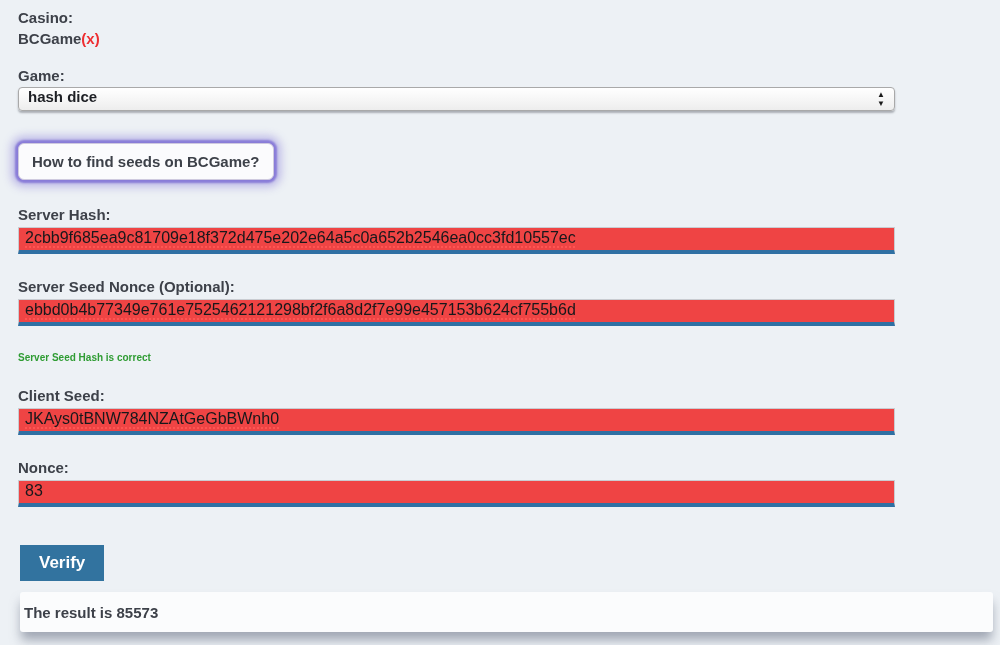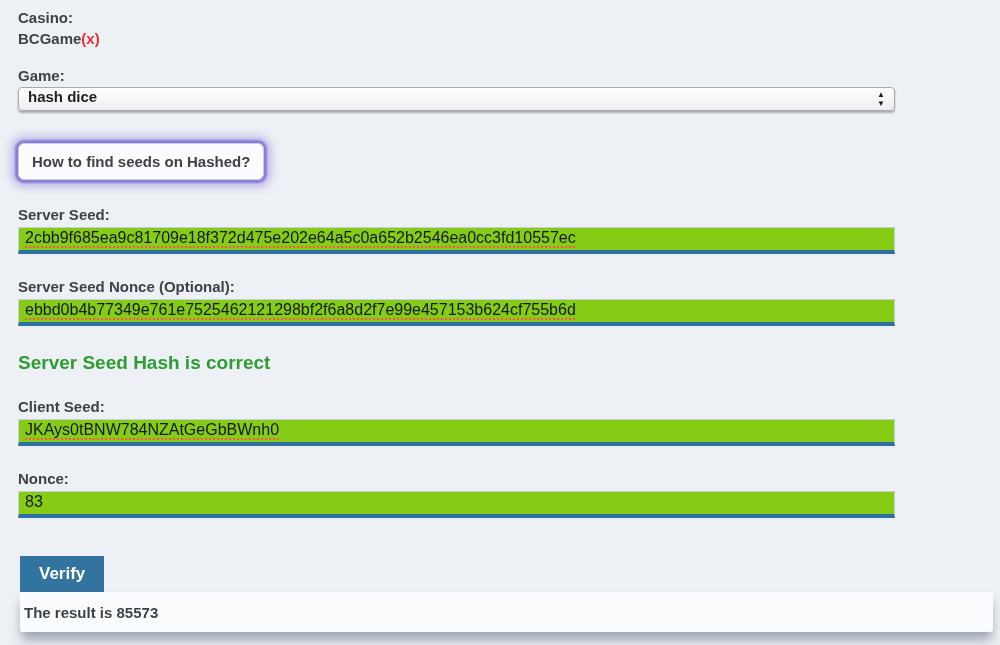--- a/index.html
+++ b/index.html
@@ -69,40 +69,40 @@
     cursor: pointer;
   }
 
   .field-label { margin-top: 24px; }
   .field-label.first { margin-top: 26px; }
 
   .text-input {
     margin: 4px 18px 0 18px;
     width: 877px;
     height: 27px;
-    background: #84cc16;
+    background: #ef4444;
     border: 1px solid #c9ccd1;
     border-bottom: 4px solid #2f70a3;
     display: flex;
     align-items: center;
     padding: 0 6px 2px 6px;
     font-size: 16px;
     color: #17181b;
     cursor: text;
     overflow: hidden;
     white-space: nowrap;
   }
   .squiggle {
     text-decoration: underline dotted #ff5552;
     text-decoration-thickness: 2px;
     text-underline-offset: 3px;
   }
   .status-green {
     margin: 26px 0 0 18px;
-    font-size: 19px;
+    font-size: 10px;
     font-weight: 700;
     color: #2f9c33;
   }
   .verify-button {
     margin: 38px 8px 0 20px;
     display: inline-block;
     background: #32739f;
     color: #ffffff;
     font-size: 17px;
     font-weight: 700;
@@ -142,23 +142,23 @@
 
 <div class="label row-game-label">Game:</div>
 <div class="select">
   <span class="select-value">hash dice</span>
   <span class="select-arrows">
     <span style="font-size:8px;">▲</span>
     <span style="font-size:8px;">▼</span>
   </span>
 </div>
 
-<div class="help-button">How to find seeds on Hashed?</div>
+<div class="help-button">How to find seeds on BCGame?</div>
 
-<div class="label field-label first">Server Seed:</div>
+<div class="label field-label first">Server Hash:</div>
 <div class="text-input">
   <span class="squiggle">2cbb9f685ea9c81709e18f372d475e202e64a5c0a652b2546ea0cc3fd10557ec</span>
 </div>
 
 <div class="label field-label">Server Seed Nonce (Optional):</div>
 <div class="text-input">
   <span class="squiggle">ebbd0b4b77349e761e7525462121298bf2f6a8d2f7e99e457153b624cf755b6d</span>
 </div>
 
 <div class="status-green">Server Seed Hash is correct</div>

